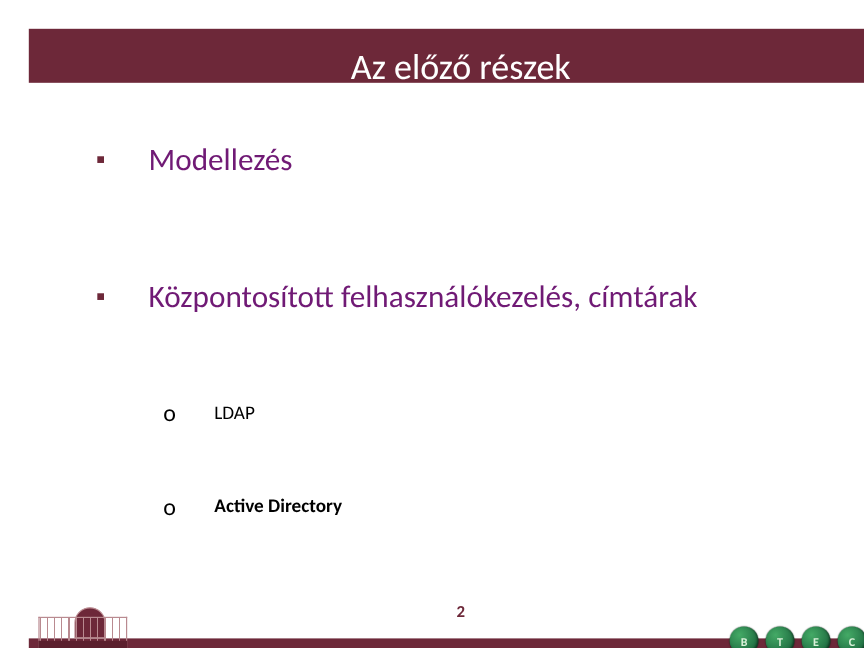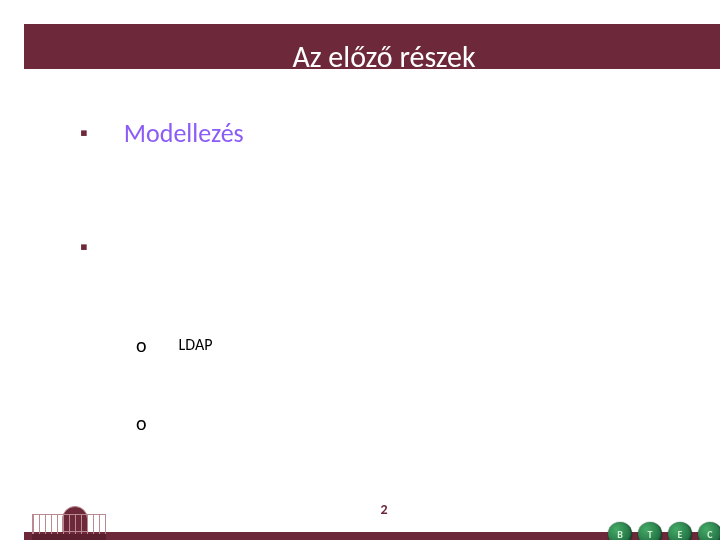--- a/index.html
+++ b/index.html
@@ -10,21 +10,21 @@
   .title-bar {
     position: absolute; left: 0; top: 0; width: 720px; height: 45px;
     background: #6d2839; color: #fff; text-align: center;
     font-size: 30px; line-height: 42px; font-weight: 400;
   }
 
   .body { position: absolute; left: 20px; top: 58px; width: 680px; }
 
   .lvl1 { display: flex; align-items: flex-start; margin-bottom: 36px; }
   .lvl1 .bullet { color: #6d2839; font-size: 22px; margin-right: 12px; line-height: 30px; }
-  .lvl1 .text  { color: #8b5cf6;    font-size: 26px; line-height: 30px; }
+  .lvl1 .text  { color: #701a75;    font-size: 26px; line-height: 30px; }
 
   .sub { margin-left: 44px; }
   .lvl2 { display: flex; align-items: flex-start; margin-bottom: 4px; }
   .lvl2 .bullet { color: #000; font-size: 20px; margin-right: 8px; line-height: 26px; }
   .lvl2 .text   { color: #000; font-size: 16px; line-height: 26px; }
   .bold { font-weight: 700; }
 
   .footer-bar {
     position: absolute; left: 0; bottom: 0; width: 720px; height: 32px;
     background: #6d2839;
@@ -73,29 +73,31 @@
   <div class="title-bar">Az előző részek</div>
 
   <div class="body">
     <div class="lvl1">
       <span class="bullet">▪</span>
       <span class="text">Modellezés</span>
     </div>
 
     <div class="lvl1" style="margin-bottom:10px;">
       <span class="bullet">▪</span>
+      <span class="text">Központosított felhasználókezelés, címtárak</span>
     </div>
 
     <div class="sub">
       <div class="lvl2">
         <span class="bullet">o</span>
         <span class="text">LDAP</span>
       </div>
       <div class="lvl2">
         <span class="bullet">o</span>
+        <span class="text bold">Active Directory</span>
       </div>
     </div>
   </div>
 
   <div class="page-num">2</div>
 
   <div class="footer-bar"></div>
 
   <div class="logo">
     <div class="dome"></div>

